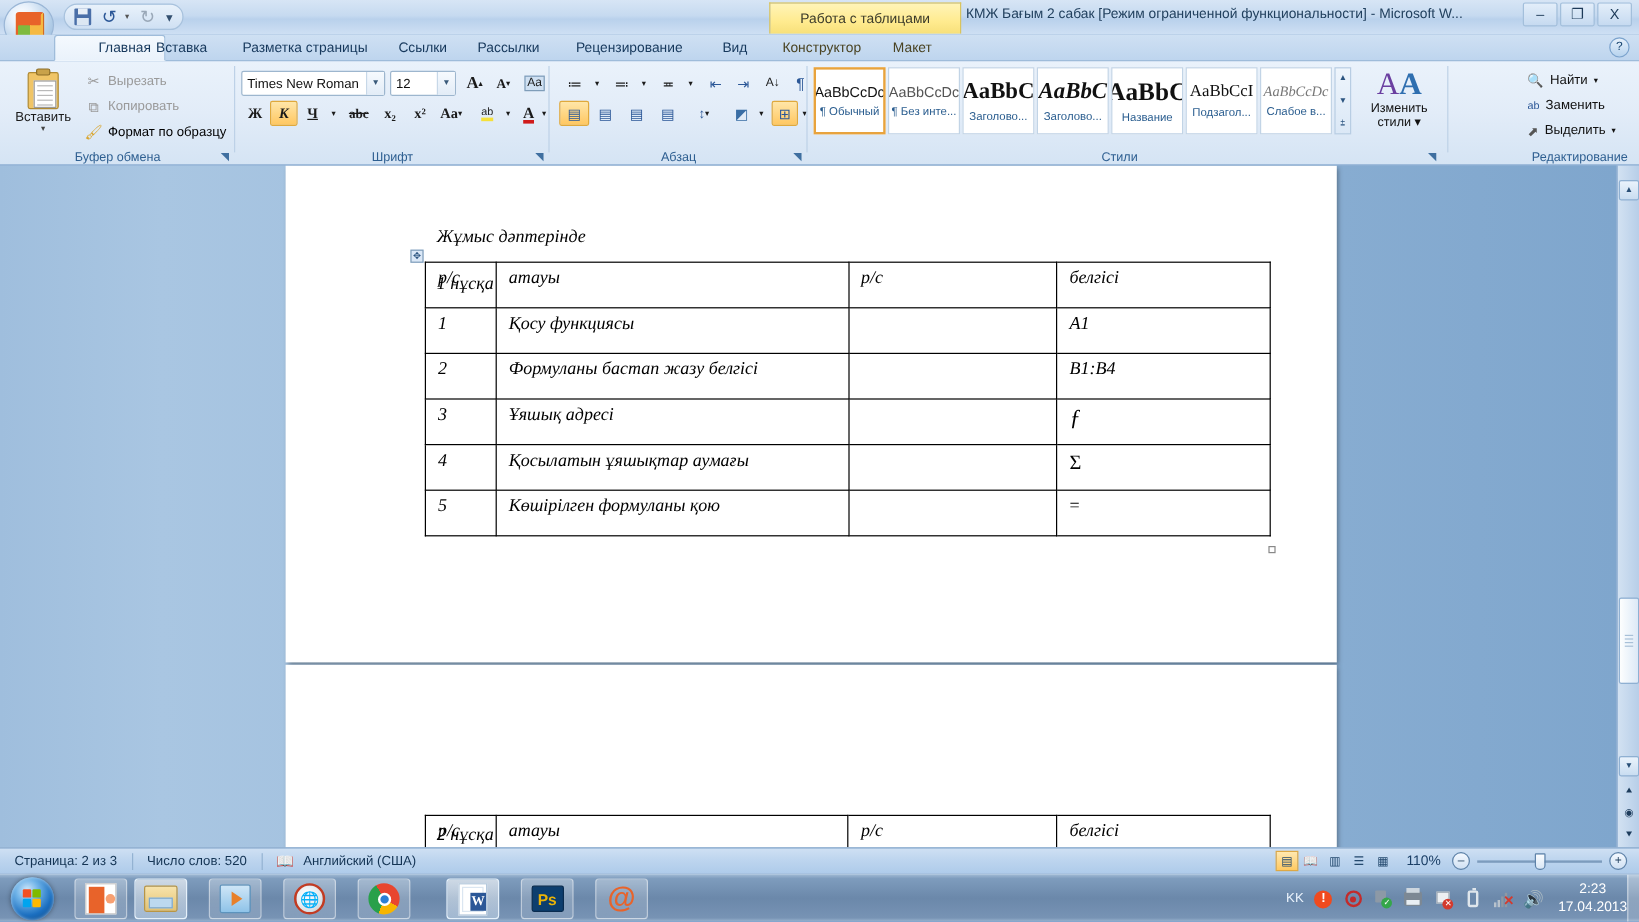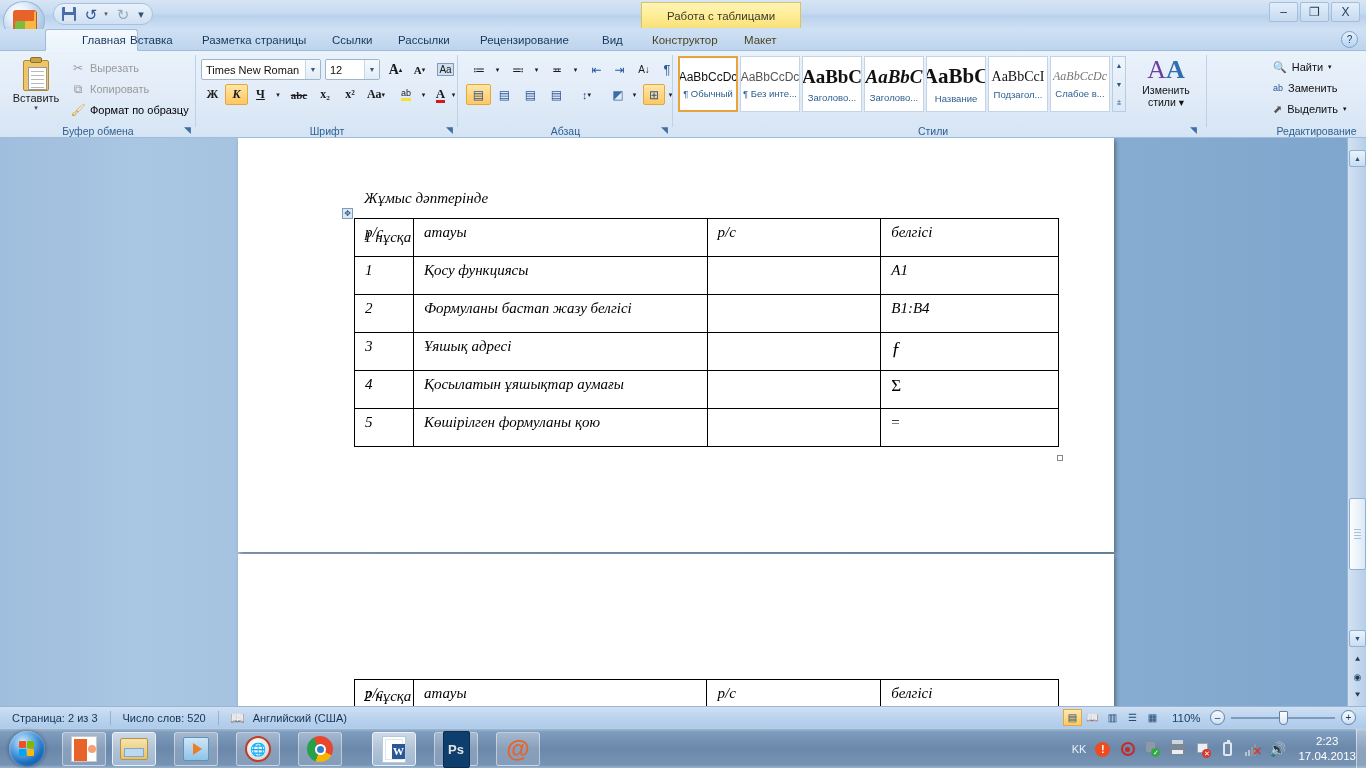--- a/index.html
+++ b/index.html
@@ -305,20 +305,21 @@
         </div>
       <div class="qbtn">
           <span class="redo-ico">↻</span>
         </div>
       <div class="qbtn" style="width:14px">
           <span class="qat-more">▾</span>
         </div>
     </div>
 
     <div class="ctx-tab">Работа с таблицами</div>
+    <div class="win-title">КМЖ Бағым 2 сабак [Режим ограниченной функциональности] - Microsoft W...</div>
 
     <div class="win-btns">
       <div class="win-btn">–</div>
       <div class="win-btn">❐</div>
       <div class="win-btn">X</div>
     </div>
   </div>
 
   <div class="tabstrip">
     <div class="tab active" style="left:45px">Главная</div>
@@ -714,21 +715,21 @@
         <div style="width:11px;height:11px;border-radius:50%;background:#2a7fd4;border:2px solid #fff"></div>
       </div>
     </div>
     <div class="tb-item active" style="left:372px">
       <div style="width:24px;height:27px;background:#fff;border:1px solid #b5c9dd;position:relative">
         <div style="position:absolute;left:2px;top:2px;right:2px;bottom:2px;border:1px solid #dbe6f1"></div>
         <div style="position:absolute;right:0;bottom:3px;width:13px;height:15px;background:#2b5797;color:#fff;font-family:'Liberation Serif',serif;font-weight:bold;font-size:11px;text-align:center;line-height:15px">W</div>
       </div>
     </div>
     <div class="tb-item" style="left:434px">
-      <div style="width:27px;height:37px;background:#0d3e6e;border:1px solid #0a2c4f;border-radius:2px;color:#e5e5e5;font-weight:bold;font-size:13px;display:flex;align-items:center;justify-content:center">Ps</div>
+      <div style="width:27px;height:22px;background:#0d3e6e;border:1px solid #0a2c4f;border-radius:2px;color:#eab308;font-weight:bold;font-size:13px;display:flex;align-items:center;justify-content:center">Ps</div>
     </div>
     <div class="tb-item" style="left:496px">
       <div style="width:27px;height:27px;display:flex;align-items:center;justify-content:center;color:#e8632a;font-size:24px;font-weight:bold;line-height:24px">@</div>
     </div>
 
     <div class="tray">
       <span class="lang">KK</span>
       <div class="ti">
         <div style="width:15px;height:15px;border-radius:50%;background:#f04a1e;color:#fff;font-size:11px;font-weight:bold;text-align:center;line-height:15px">!</div>
       </div>

